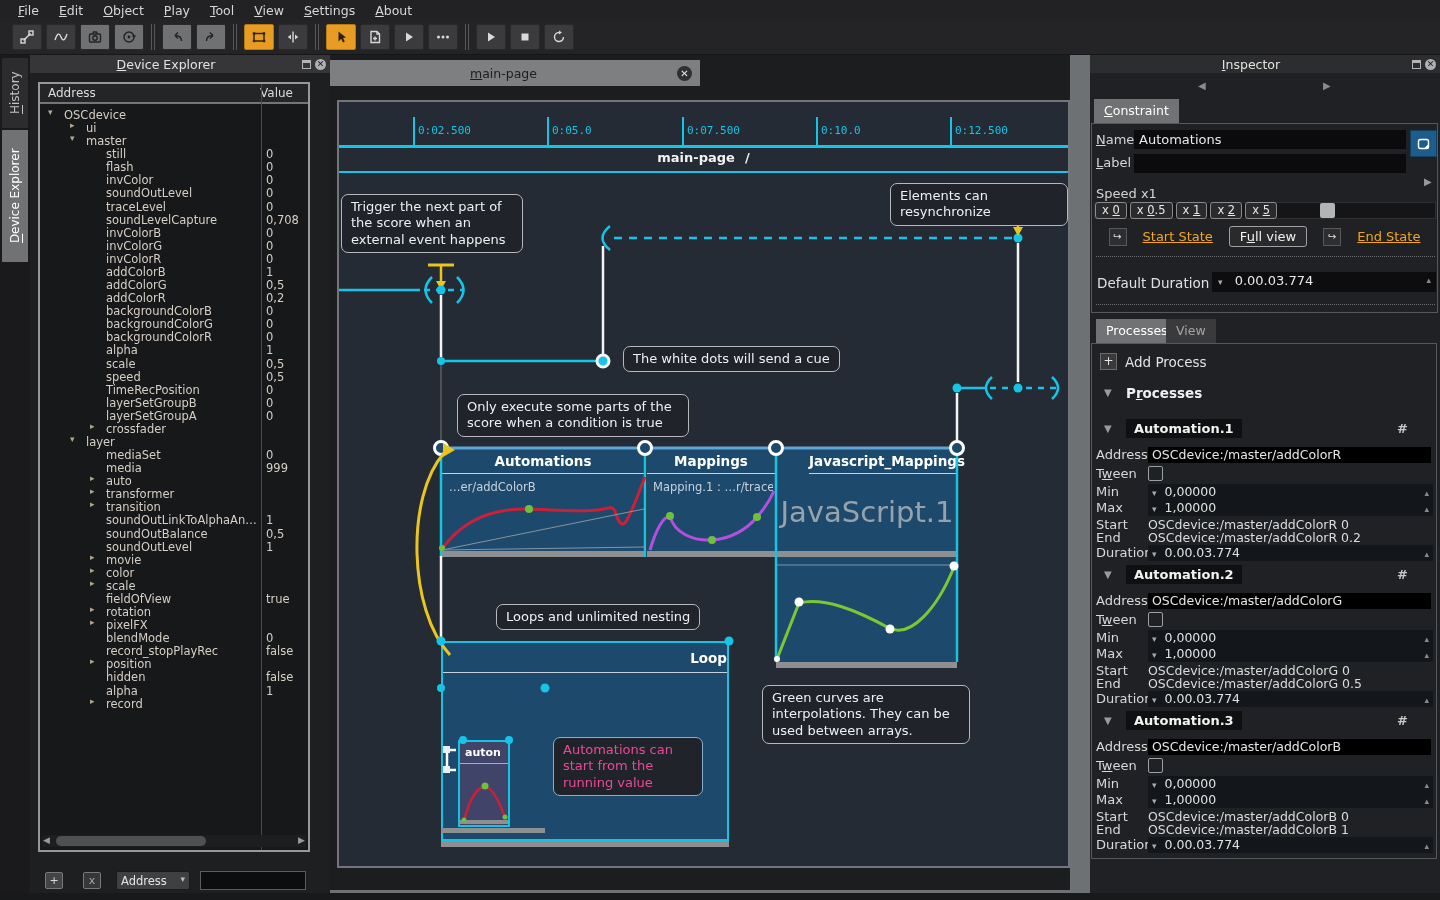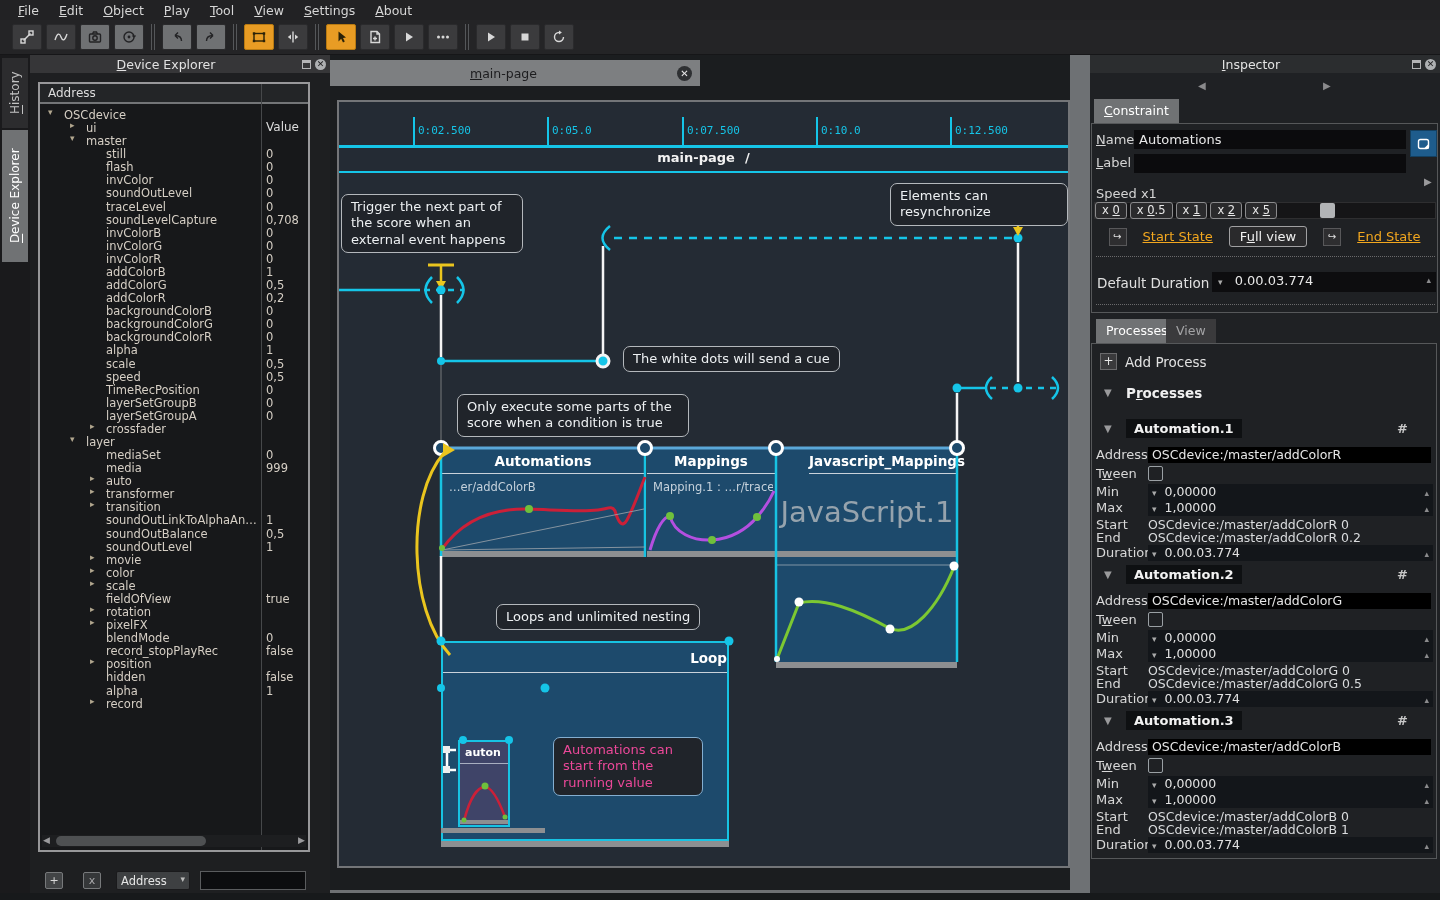--- a/index.html
+++ b/index.html
@@ -34,21 +34,21 @@
     display:flex;align-items:center;font-size:12.5px;color:#e2e2e2;}
   .dock-title .t{flex:1;text-align:center;}
   .wicon{display:inline-block;margin-right:4px;}
   .float-ic{width:9px;height:9px;border:1px solid #b4b4b6;border-top-width:3px;display:inline-block;}
   .close-ic{width:11px;height:11px;border-radius:50%;background:#aeb0b2;color:#1c1c1e;font-size:9px;line-height:11px;
     text-align:center;display:inline-block;font-weight:bold;}
   #tree-box{position:absolute;left:8px;top:27px;width:272px;height:770px;background:#17181a;border:2px solid #98989a;}
   #tree-head{position:absolute;left:0;top:0;width:100%;height:20px;background:#232527;border-bottom:2px solid #737577;
     font-size:12px;color:#dcdcdc;}
   #tree-head .h1{position:absolute;left:8px;top:2px;}
-  #tree-head .h2{position:absolute;left:226px;top:2px;margin-top:34px;}
+  #tree-head .h2{position:absolute;left:220px;top:2px;}
   .col-line{position:absolute;left:221px;top:0;width:1px;height:100%;background:#46484a;}
   .dx-row{position:absolute;left:0;width:100%;height:13px;font-size:11.5px;color:#d6cfc5;}
   .dx-arrow{position:absolute;top:-1px;font-size:9px;color:#b2a78f;}
   .dx-label{position:absolute;top:0;white-space:nowrap;}
   .dx-value{position:absolute;left:226px;top:0;}
   #tree-hscroll{position:absolute;left:2px;right:2px;bottom:3px;height:12px;background:#1d1e20;}
   #tree-hscroll .ar{position:absolute;top:0;font-size:9px;color:#9a9a9c;}
   #tree-hscroll .thumb{position:absolute;left:14px;top:1px;width:150px;height:10px;background:#4e5052;border-radius:5px;}
   #dx-footer{position:absolute;left:0;bottom:8px;width:100%;height:22px;}
   .sq-btn{position:absolute;top:2px;width:18px;height:17px;background:#424446;border:1px solid #77797b;border-radius:2px;
@@ -622,20 +622,21 @@
       <circle cx="485" cy="786" r="3.5" fill="#6fc03c"></circle>
       <circle cx="464" cy="820" r="2.5" fill="#6fc03c"></circle>
       <circle cx="505" cy="817" r="2.5" fill="#6fc03c"></circle>
     </svg>
 
     <div class="note" style="left:2px;top:92px;width:182px;">Trigger the next part of the score when an external event happens</div>
     <div class="note" style="left:284px;top:244px;">The white dots will send a cue</div>
     <div class="note" style="left:551px;top:81px;">Elements can resynchronize</div>
     <div class="note" style="left:118px;top:292px;width:232px;">Only execute some parts of the score when a condition is true</div>
     <div class="note" style="left:157px;top:502px;">Loops and unlimited nesting</div>
+    <div class="note" style="left:423px;top:583px;width:208px;">Green curves are interpolations. They can be used between arrays.</div>
     <div class="note blue" style="left:214px;top:635px;width:150px;">Automations can start from the running value</div>
   </div>
 
   <div id="center-strip"></div>
 </div>
 
 <div id="splitter-r"></div>
 
 <div id="inspector">
   <div id="insp-title">

